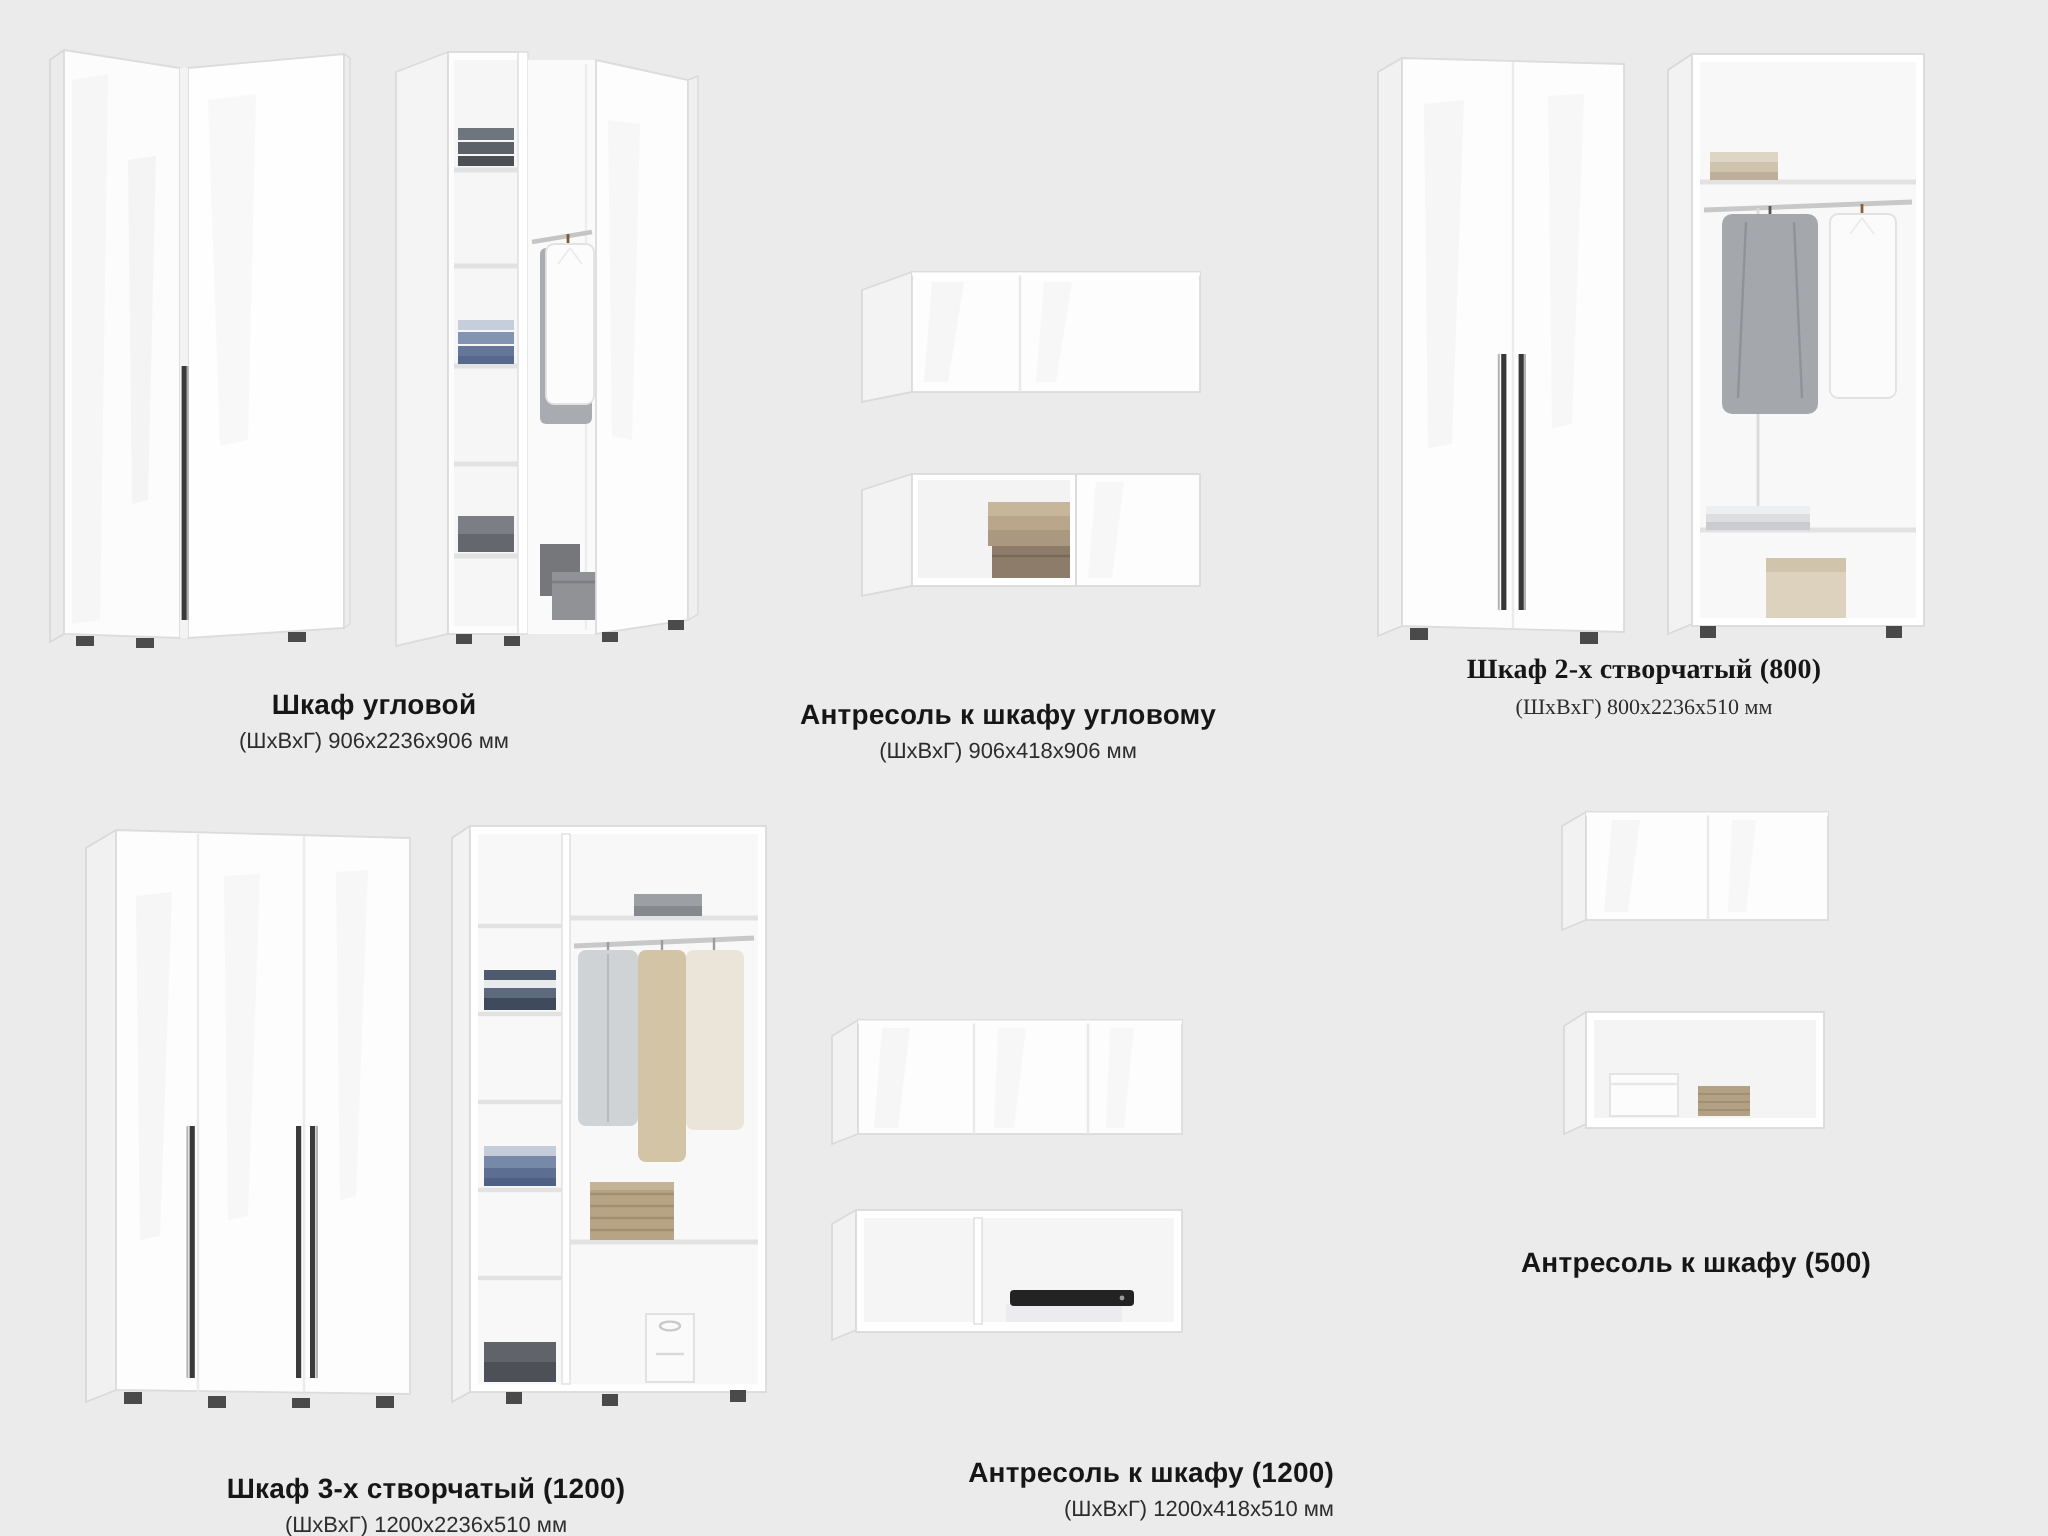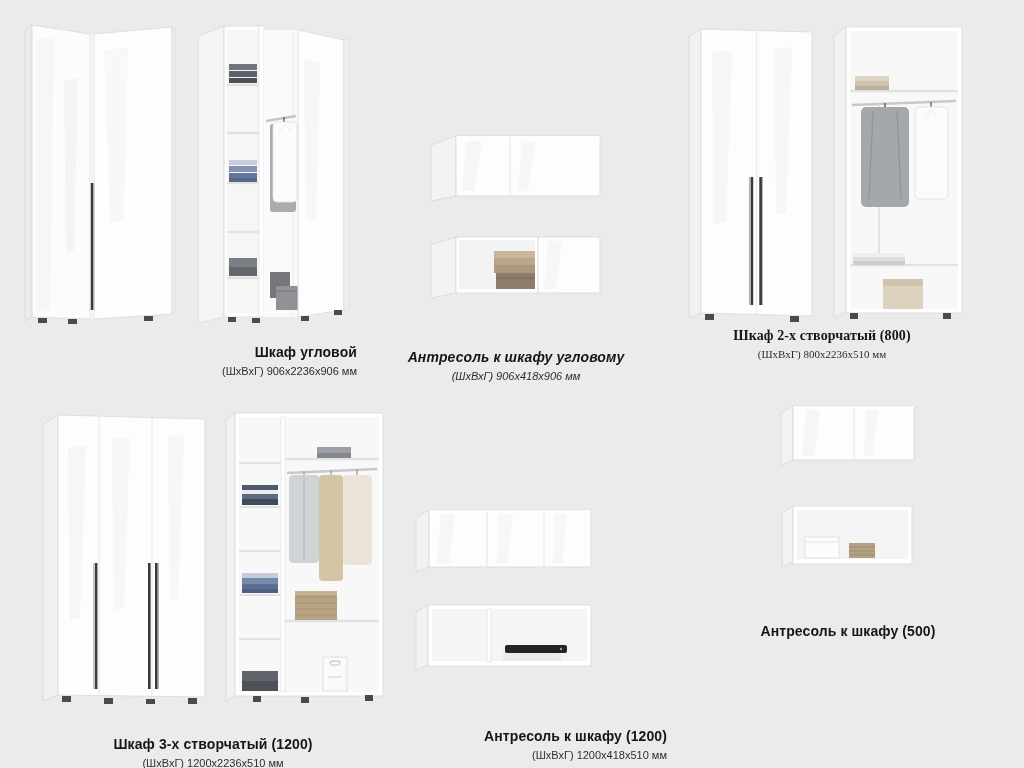--- a/index.html
+++ b/index.html
@@ -95,21 +95,21 @@
     </g>
     <g fill="#4b4b4b">
       <rect x="32" y="297" width="8" height="5"></rect>
         <rect x="56" y="298" width="8" height="5"></rect>
       <rect x="105" y="296" width="8" height="5"></rect>
         <rect x="138" y="290" width="8" height="5"></rect>
     </g>
   </svg>
 </div>
 
-<div class="label" style="left:17px;top:344px;text-align:right;">
+<div class="label" style="left:17px;top:344px;">
   <div class="title">Шкаф угловой</div>
   <div class="dims">(ШхВхГ) 906x2236x906 мм</div>
 </div>
 
 <div class="figure" style="left:430px;top:131px;width:172px;height:72px;">
   <svg viewBox="0 0 172 72">
     <polygon points="1,14 26,5 26,65 1,70" fill="#f3f3f3" stroke="#dadada" stroke-width=".9"></polygon>
     <rect x="26" y="5" width="144" height="60" fill="#fdfdfd" stroke="#dcdcdc" stroke-width=".9"></rect>
     <line x1="80" y1="5" x2="80" y2="65" stroke="#e9e9e9" stroke-width="1.2"></line>
     <polygon points="36,10 52,10 44,60 32,60" fill="#f4f4f4" opacity=".8"></polygon>
@@ -128,21 +128,21 @@
         <rect x="64" y="25" width="41" height="7" fill="#baa78b"></rect>
       <rect x="64" y="32" width="41" height="8" fill="#ab9880"></rect>
       <rect x="66" y="40" width="39" height="16" fill="#8c7c69"></rect>
       <line x1="66" y1="45" x2="105" y2="45" stroke="#796957" stroke-width="1.2"></line>
     </g>
     <rect x="108" y="4" width="62" height="56" fill="#fdfdfd" stroke="#dbdbdb" stroke-width=".9"></rect>
     <polygon points="118,8 132,8 126,56 114,56" fill="#f5f5f5" opacity=".8"></polygon>
   </svg>
 </div>
 
-<div class="label" style="left:346px;top:349px;font-style:italic;">
+<div class="label" style="left:334px;top:349px;">
   <div class="title">Антресоль к шкафу угловому</div>
   <div class="dims">(ШхВхГ) 906x418x906 мм</div>
 </div>
 
 <div class="figure" style="left:688px;top:22px;width:126px;height:300px;">
   <svg viewBox="0 0 126 300">
     <polygon points="1,14 13,7 13,291 1,296" fill="#f1f1f1" stroke="#d9d9d9" stroke-width=".9"></polygon>
     <polygon points="13,7 124,10 124,294 13,291" fill="#fdfdfd" stroke="#dcdcdc" stroke-width=".9"></polygon>
     <line x1="68.5" y1="9" x2="68.5" y2="292" stroke="#ebebeb" stroke-width="1.2"></line>
     <polygon points="24,30 44,28 38,200 26,202" fill="#f4f4f4" opacity=".8"></polygon>

